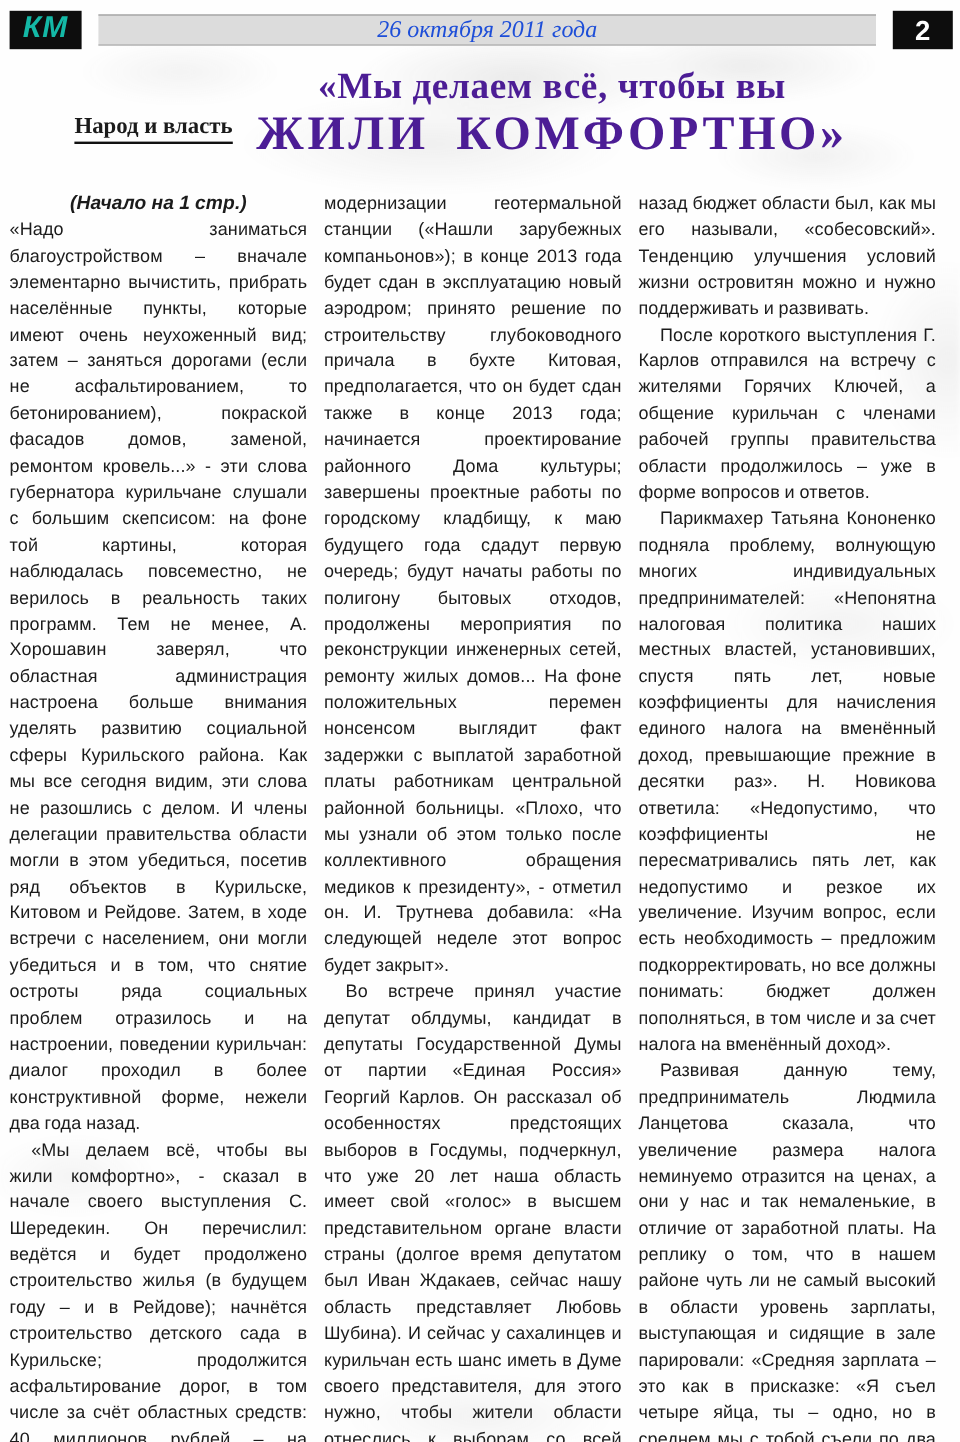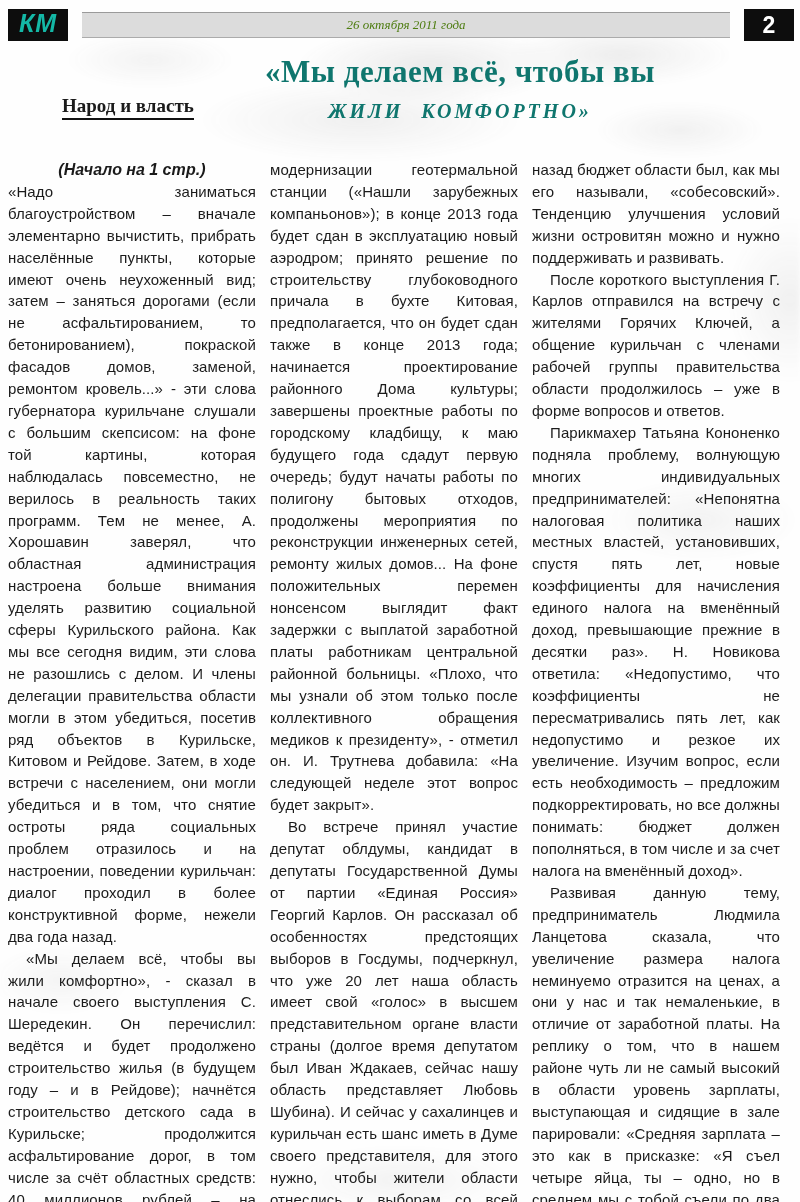--- a/index.html
+++ b/index.html
@@ -38,21 +38,21 @@
     width:60px;height:32px;flex:0 0 auto;
     display:flex;align-items:flex-start;justify-content:center;
     font-weight:bold;font-style:italic;font-size:25px;letter-spacing:1px;
   }
   .date-bar{
     flex:1;height:24px;margin:0 14px;
     background:#dcdcdc;
     border-top:1px solid #9a9a9a;border-bottom:1px solid #ababab;
     display:flex;align-items:center;justify-content:center;
     font-family:"Liberation Serif",serif;font-style:italic;
-    font-size:13px;color:#4d7c0f;
+    font-size:20px;color:#1d4ed8;
   }
   .pagenum-box{
     background:#0d0d0d;color:#fff;
     width:50px;height:32px;flex:0 0 auto;
     display:flex;align-items:center;justify-content:center;
     font-weight:bold;font-size:23px;
   }
   
   .headline-wrap{
     position:relative;
@@ -60,24 +60,24 @@
   }
   .kicker{
     position:absolute;left:62px;top:42px;
     font-family:"Liberation Serif",serif;
     font-weight:bold;font-size:19px;
     border-bottom:2px solid #111;padding-bottom:1px;
     white-space:nowrap;
   }
   .headline{
     text-align:center;padding-left:120px;
-    font-family:"Liberation Serif",serif;font-weight:bold;color:#0f766e;
+    font-family:"Liberation Serif",serif;font-weight:bold;color:#4c1d95;
   }
   .headline .line1{font-size:31px;line-height:38px;letter-spacing:.5px;}
-  .headline .line2{font-size:20px;line-height:40px;letter-spacing:3px;word-spacing:10px;font-style:italic;}
+  .headline .line2{font-size:40px;line-height:40px;letter-spacing:3px;word-spacing:10px;}
   
   .columns{
     display:flex;gap:14px;
     padding:0 8px;margin-top:10px;
     height:1050px;overflow:hidden;
   }
   .col{
     width:248px;flex:0 0 auto;
     font-size:15px;line-height:21.9px;
     text-align:justify;

